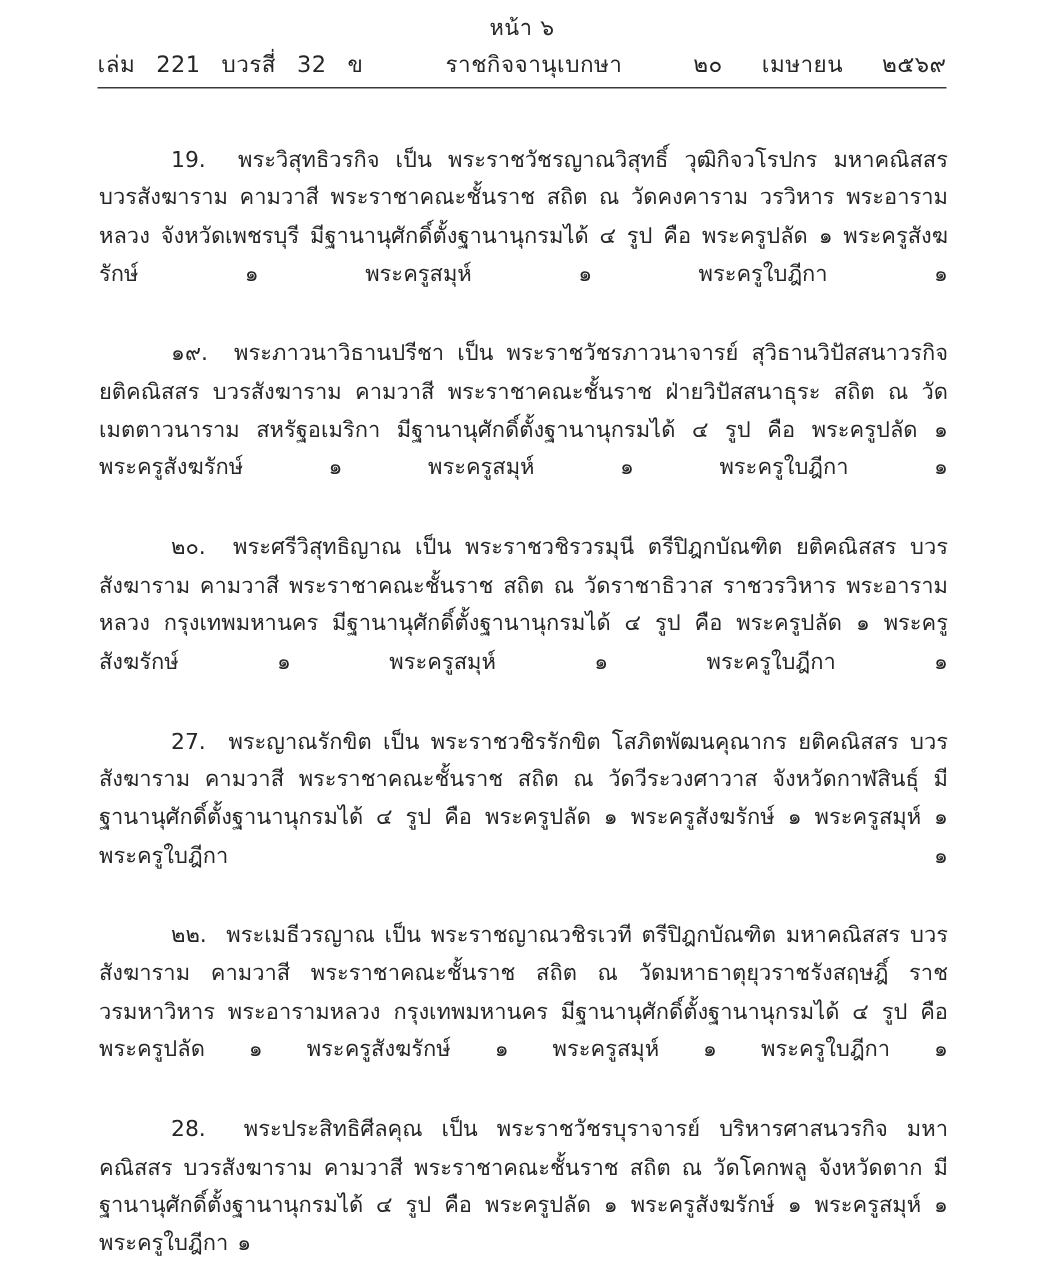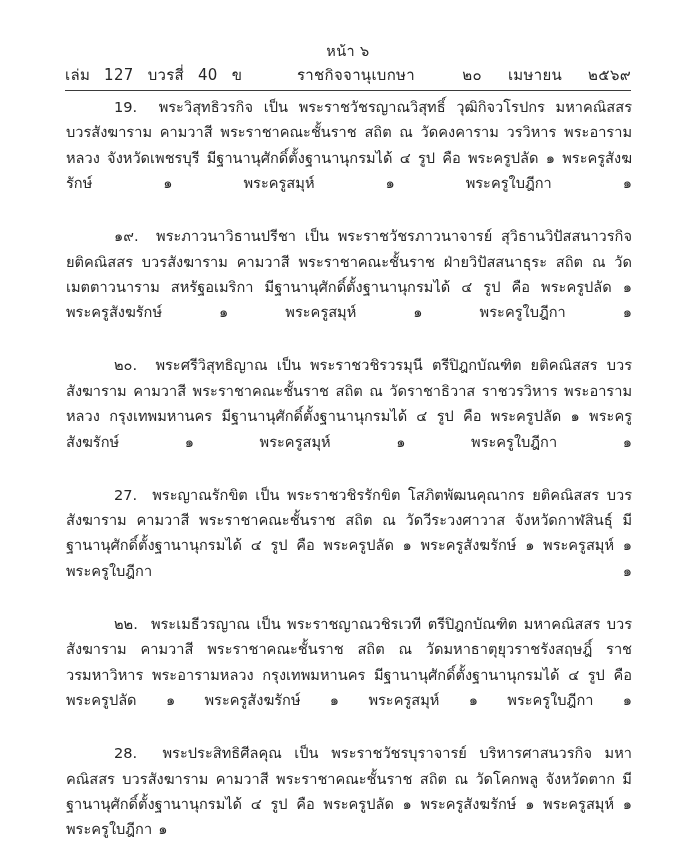--- a/index.html
+++ b/index.html
@@ -29,21 +29,21 @@
     position: absolute;
     left: 0;
     top: 0;
     width: 696px;
   }
 
   .folio-line {
     text-align: center;
     font-size: 14.5px;
     line-height: 1;
-    padding-top: 44px;
+    padding-top: 12px;
     letter-spacing: 0.4px;
   }
 
   .folio-line .folio-label { margin-right: 5px; }
 
   .header-row {
     position: relative;
     display: flex;
     align-items: flex-start;
     width: 566px;
@@ -119,23 +119,23 @@
 
   <div class="masthead">
 
     <div class="folio-line">
       <span class="folio-label">หน้า</span><span>๖</span>
     </div>
 
     <div class="header-row">
       <div class="hdr-left">
         <span>เล่ม</span>
-        <span>127</span>
+        <span>221</span>
         <span>บวรสี่</span>
-        <span>40</span>
+        <span>32</span>
         <span>ข</span>
       </div>
 
       <div class="hdr-center">ราชกิจจานุเบกษา</div>
 
       <div class="hdr-right">
         <span>๒๐</span>
         <span>เมษายน</span>
         <span>๒๕๖๙</span>
       </div>

